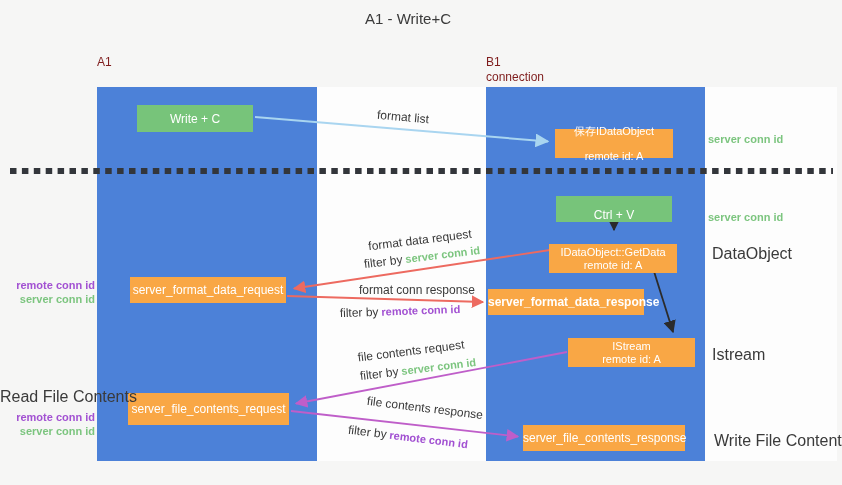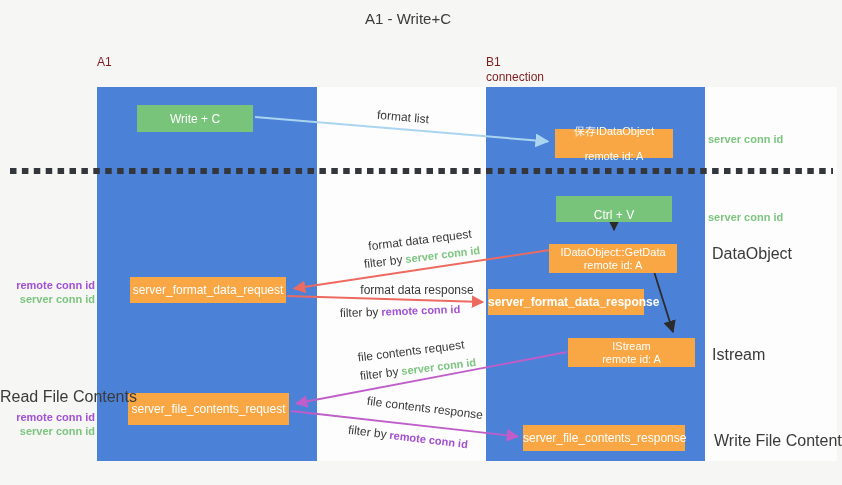--- a/index.html
+++ b/index.html
@@ -116,21 +116,21 @@
   <div>server_file_contents_response</div>
 </div>
 
 <div class="abs alabel" style="left:403px;top:117px;transform:translate(-50%,-50%) rotate(5deg);">format list</div>
 
 <div class="abs alabel" style="left:420px;top:240px;transform:translate(-50%,-50%) rotate(-7deg);">format data request</div>
 <div class="abs alabel" style="left:422px;top:257px;transform:translate(-50%,-50%) rotate(-7deg);">
   <span class="pre">filter by</span><span class="tag green">server conn id</span>
 </div>
 
-<div class="abs alabel" style="left:417px;top:290px;transform:translate(-50%,-50%);">format data response</div>
+<div class="abs alabel" style="left:417px;top:290px;transform:translate(-50%,-50%);">format conn response</div>
 <div class="abs alabel" style="left:400px;top:311px;transform:translate(-50%,-50%) rotate(-2deg);">
   <span class="pre">filter by</span><span class="tag purple">remote conn id</span>
 </div>
 
 <div class="abs alabel" style="left:411px;top:351px;transform:translate(-50%,-50%) rotate(-7deg);">file contents request</div>
 <div class="abs alabel" style="left:418px;top:369px;transform:translate(-50%,-50%) rotate(-7deg);">
   <span class="pre">filter by</span><span class="tag green">server conn id</span>
 </div>
 
 <div class="abs alabel" style="left:425px;top:408px;transform:translate(-50%,-50%) rotate(7deg);">file contents response</div>

